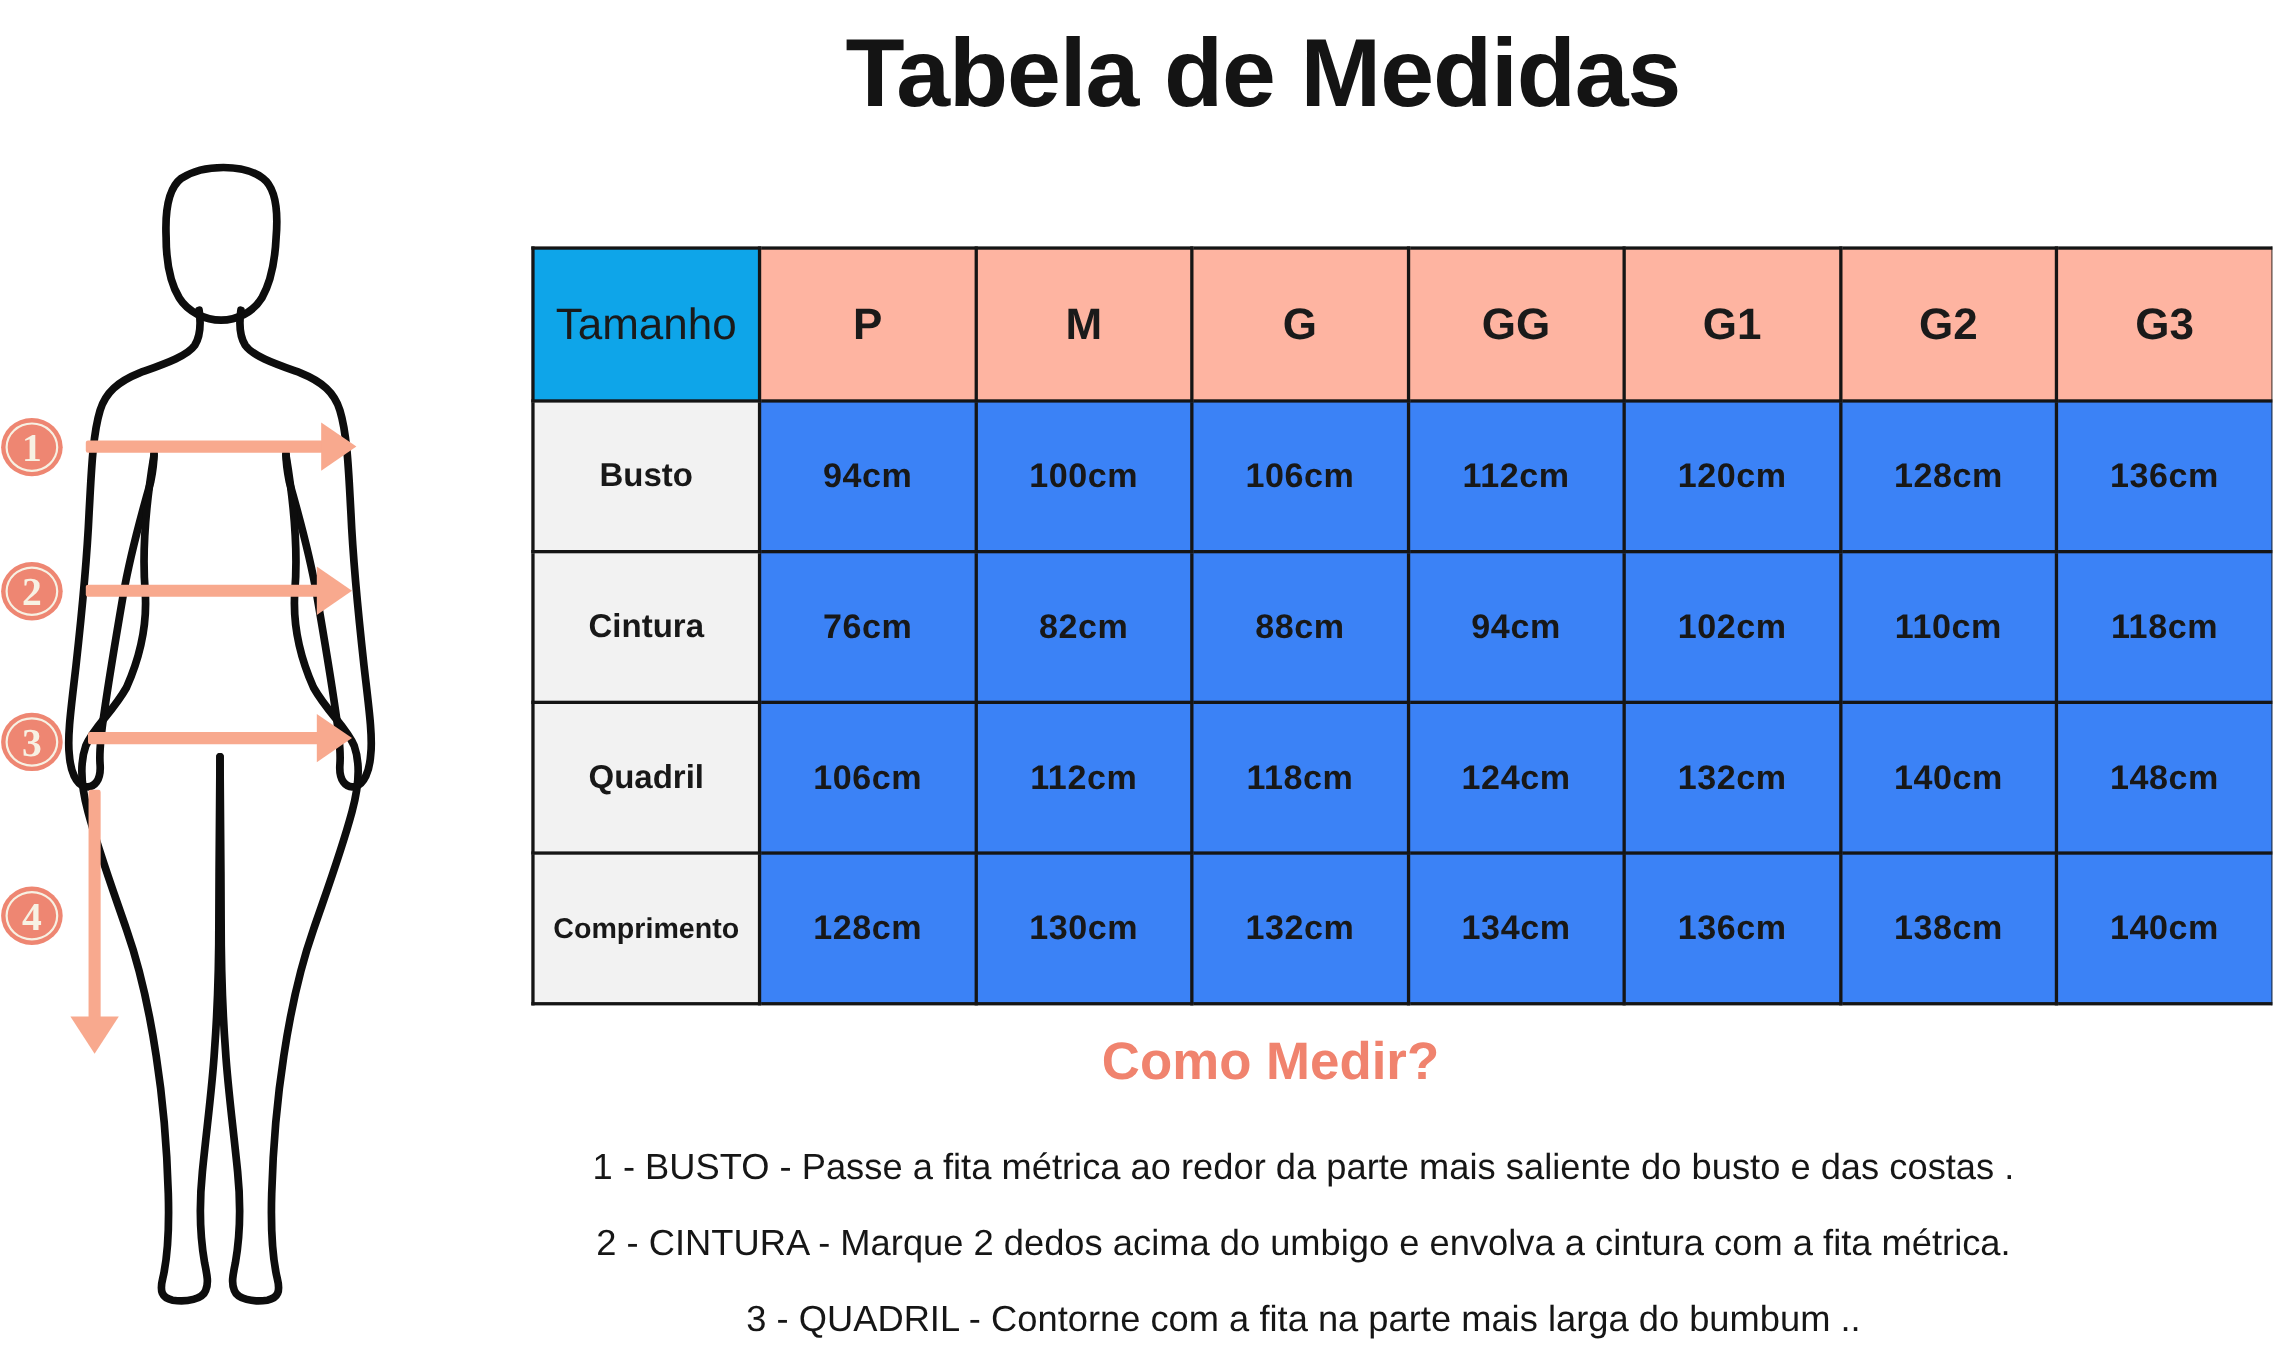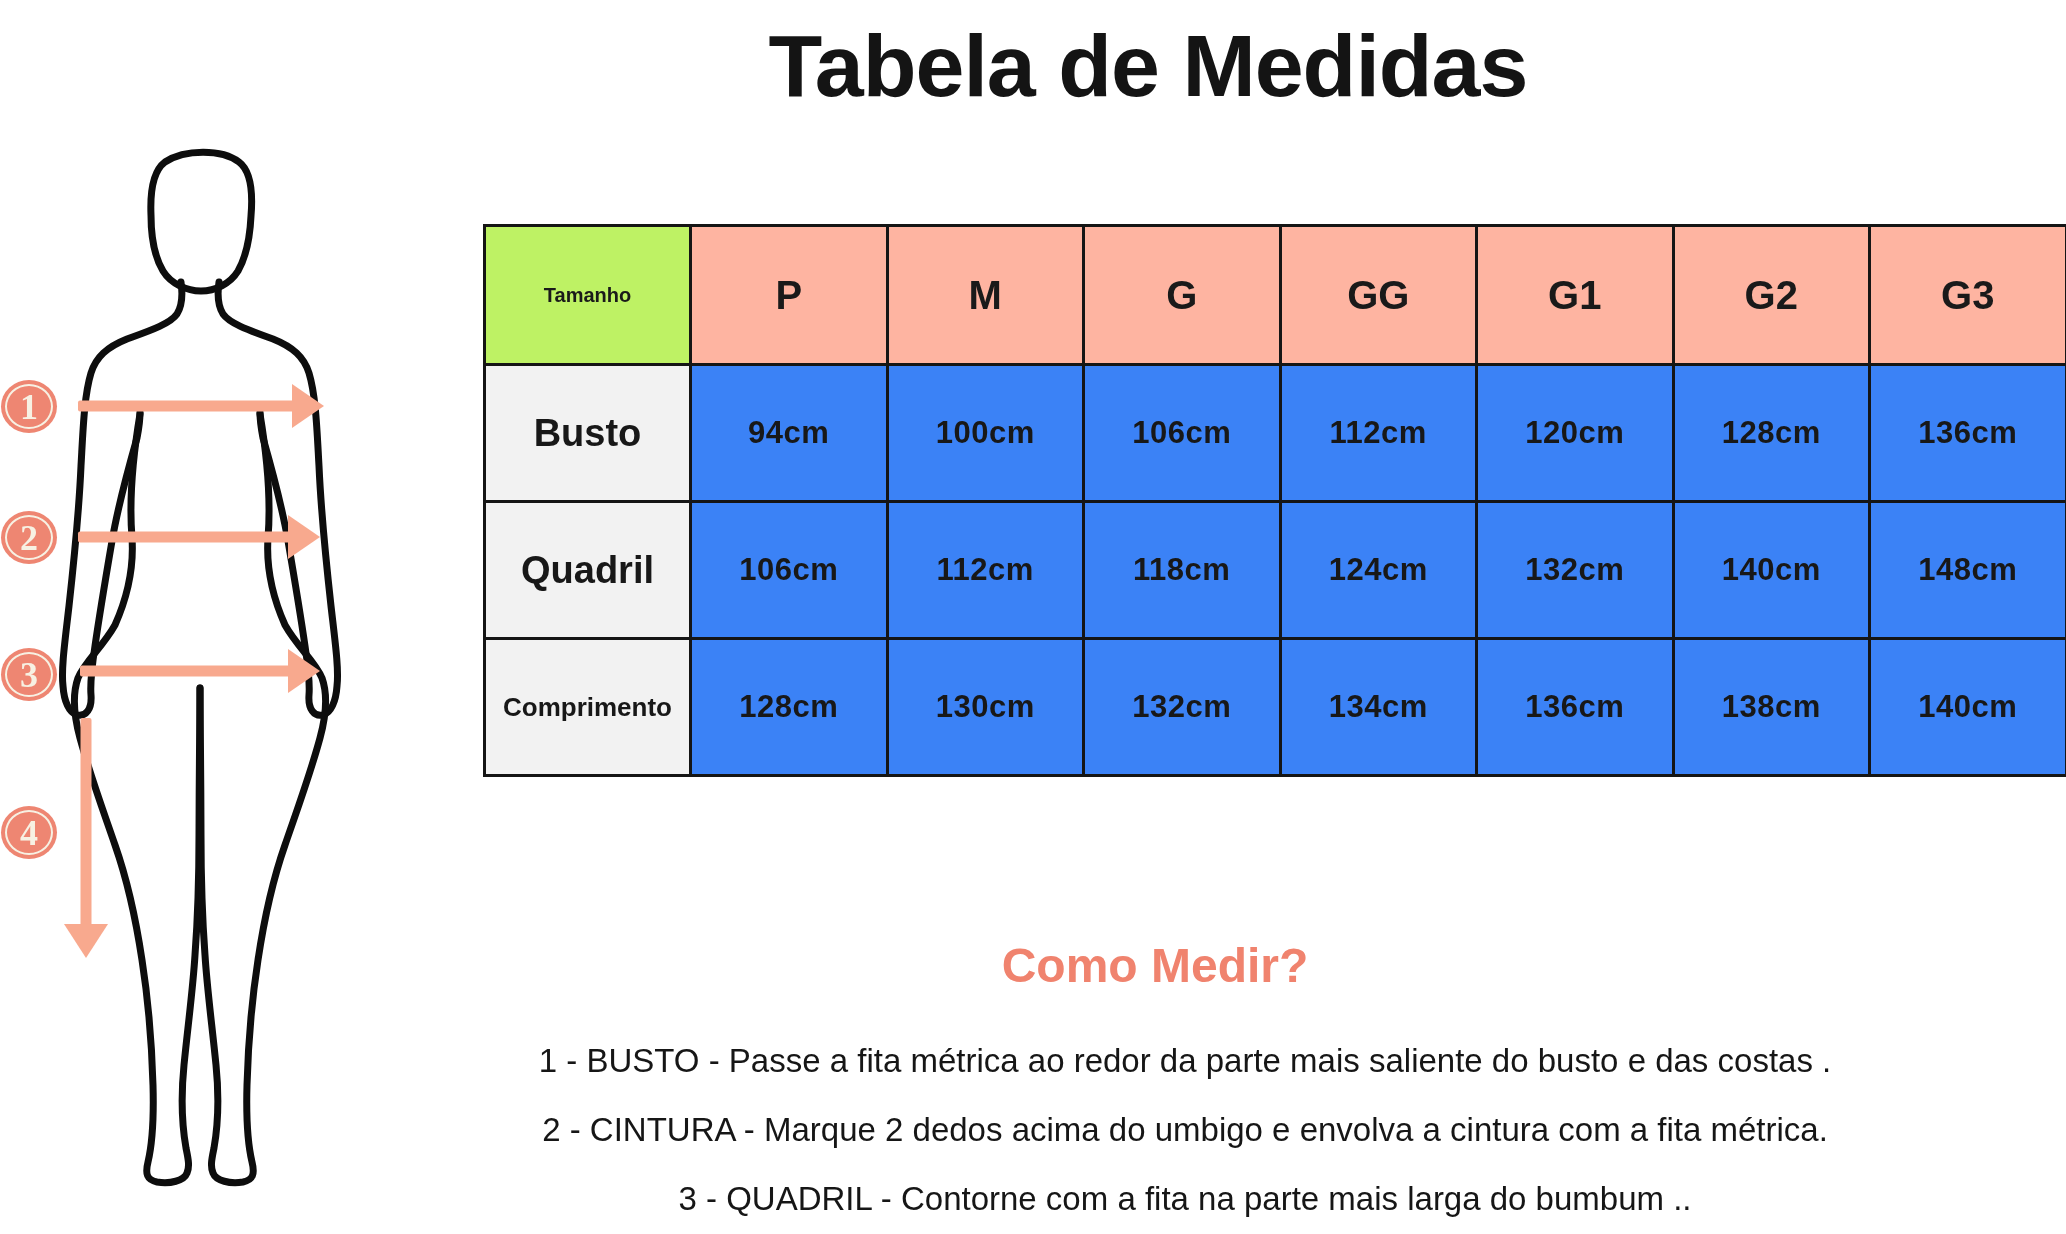--- a/index.html
+++ b/index.html
@@ -33,23 +33,23 @@
     border-collapse:collapse;table-layout:fixed;
   }
   .size-table col.c-label{width:206px;}
   .size-table col.c-size{width:196.5px;}
   .size-table th,.size-table td{
     border:3px solid #151515;text-align:center;vertical-align:middle;
     padding:0;
   }
   .size-table thead th{height:136px;}
   .size-table tbody th,.size-table tbody td{height:134px;}
-  .cell-corner{background:#bef264;font-weight:700;font-size:20px;color:#1a1a1a;}
+  .cell-corner{background:#0ea5e9;font-weight:400;font-size:40px;color:#1a1a1a;}
   .cell-size{background:#FEB4A1;font-weight:700;font-size:40px;color:#1a1a1a;}
-  .cell-label{background:#F2F2F2;font-weight:700;font-size:38px;color:#181818;}
+  .cell-label{background:#F2F2F2;font-weight:700;font-size:30px;color:#181818;}
   .cell-label.small{font-size:26px;}
   .cell-value{background:#3b82f6;font-weight:700;font-size:31px;letter-spacing:.5px;color:#181818;}
   
   .how-heading{
     position:absolute;left:457px;top:940px;width:1396px;margin:0;
     text-align:center;font-size:48px;font-weight:700;color:#F0836E;line-height:1.1;
   }
   .steps{
     position:absolute;left:300px;top:1026px;width:1770px;
     text-align:center;font-size:33px;line-height:69px;color:#161616;
@@ -199,20 +199,30 @@
         <th class="cell-label">Busto</th>
         <td class="cell-value">94cm</td>
         <td class="cell-value">100cm</td>
         <td class="cell-value">106cm</td>
         <td class="cell-value">112cm</td>
         <td class="cell-value">120cm</td>
         <td class="cell-value">128cm</td>
         <td class="cell-value">136cm</td>
       </tr>
       <tr>
+        <th class="cell-label">Cintura</th>
+        <td class="cell-value">76cm</td>
+        <td class="cell-value">82cm</td>
+        <td class="cell-value">88cm</td>
+        <td class="cell-value">94cm</td>
+        <td class="cell-value">102cm</td>
+        <td class="cell-value">110cm</td>
+        <td class="cell-value">118cm</td>
+      </tr>
+      <tr>
         <th class="cell-label">Quadril</th>
         <td class="cell-value">106cm</td>
         <td class="cell-value">112cm</td>
         <td class="cell-value">118cm</td>
         <td class="cell-value">124cm</td>
         <td class="cell-value">132cm</td>
         <td class="cell-value">140cm</td>
         <td class="cell-value">148cm</td>
       </tr>
       <tr>

